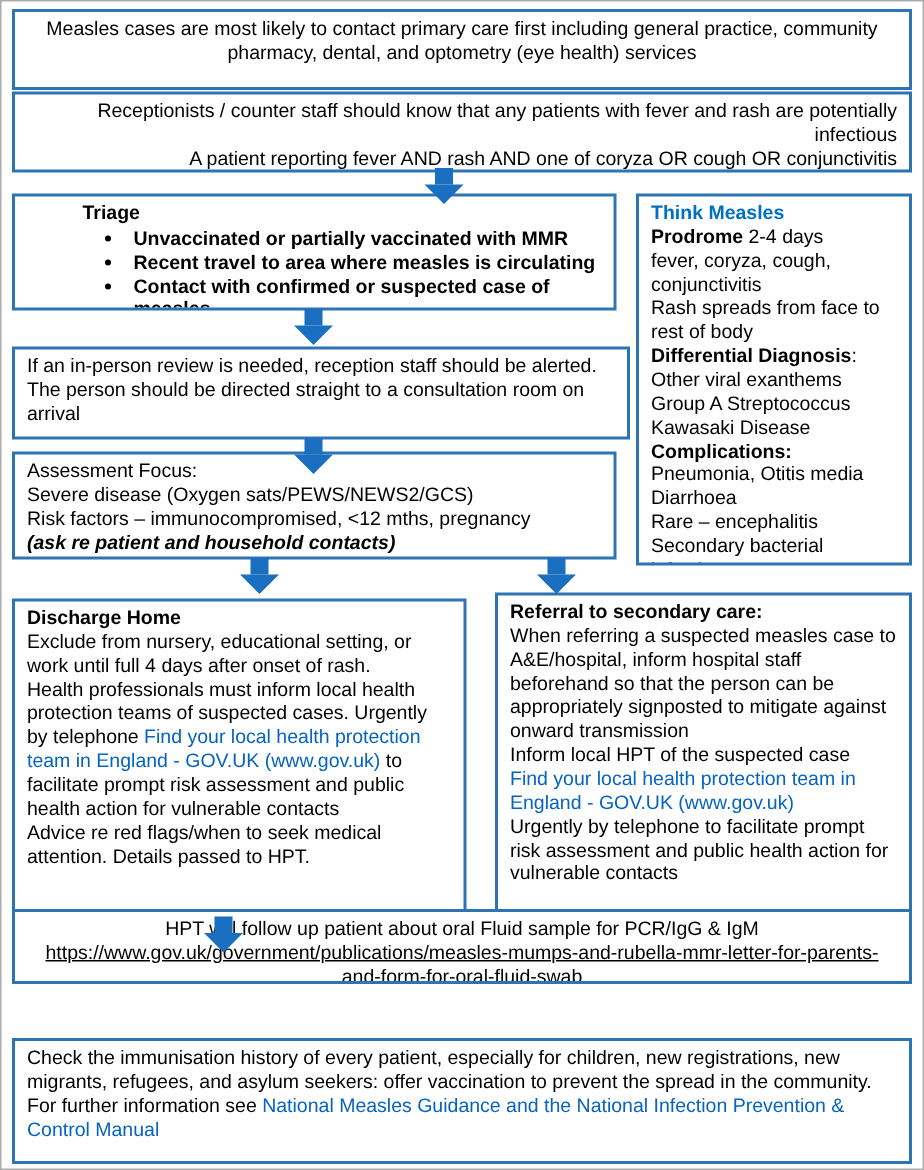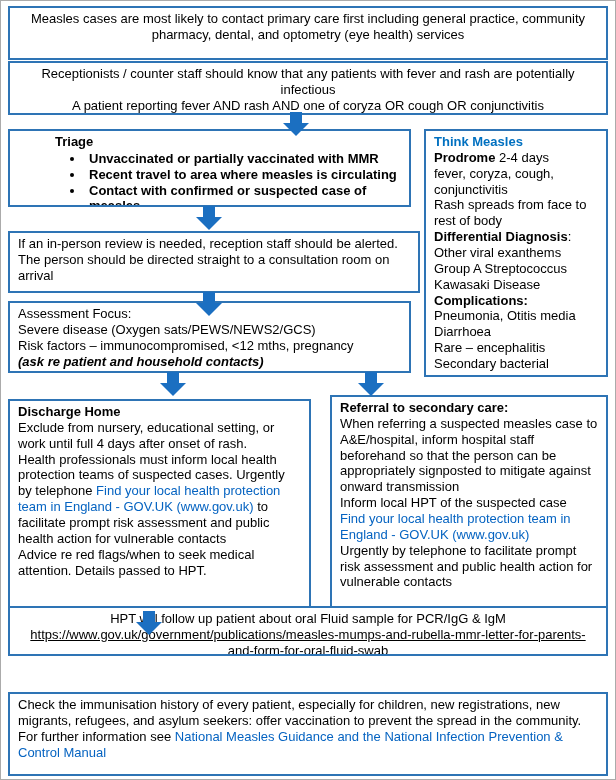--- a/index.html
+++ b/index.html
@@ -52,21 +52,21 @@
 </style>
 </head>
 <body style="--border-color: #2e74b5; --arrow-color: #1b6fc1; --accent-blue: #0070c0; --link-color: #0563c1;">
 
 <div class="page-border"></div>
 
 <div class="box center" style="left:8px; top:6px; width:600px; height:54px;">
   <div>Measles cases are most likely to contact primary care first including general practice, community pharmacy, dental, and optometry (eye health) services</div>
 </div>
 
-<div class="box center" style="left:8px; top:61px; width:600px; height:54px;">
+<div class="box center" style="left:8px; top:61px; width:600px; height:54px;text-align:right;">
   <div>Receptionists / counter staff should know that any patients with fever and rash are potentially infectious</div>
   <div>A patient reporting fever AND rash AND one of coryza OR cough OR conjunctivitis</div>
 </div>
 
 <div class="arrow" style="left:283px; top:112px;">
   <div class="stem"></div>
   <div class="head"></div>
 </div>
 
 <div class="box" style="left:8px; top:129px; width:403px; height:78px;padding-left:45px;">

